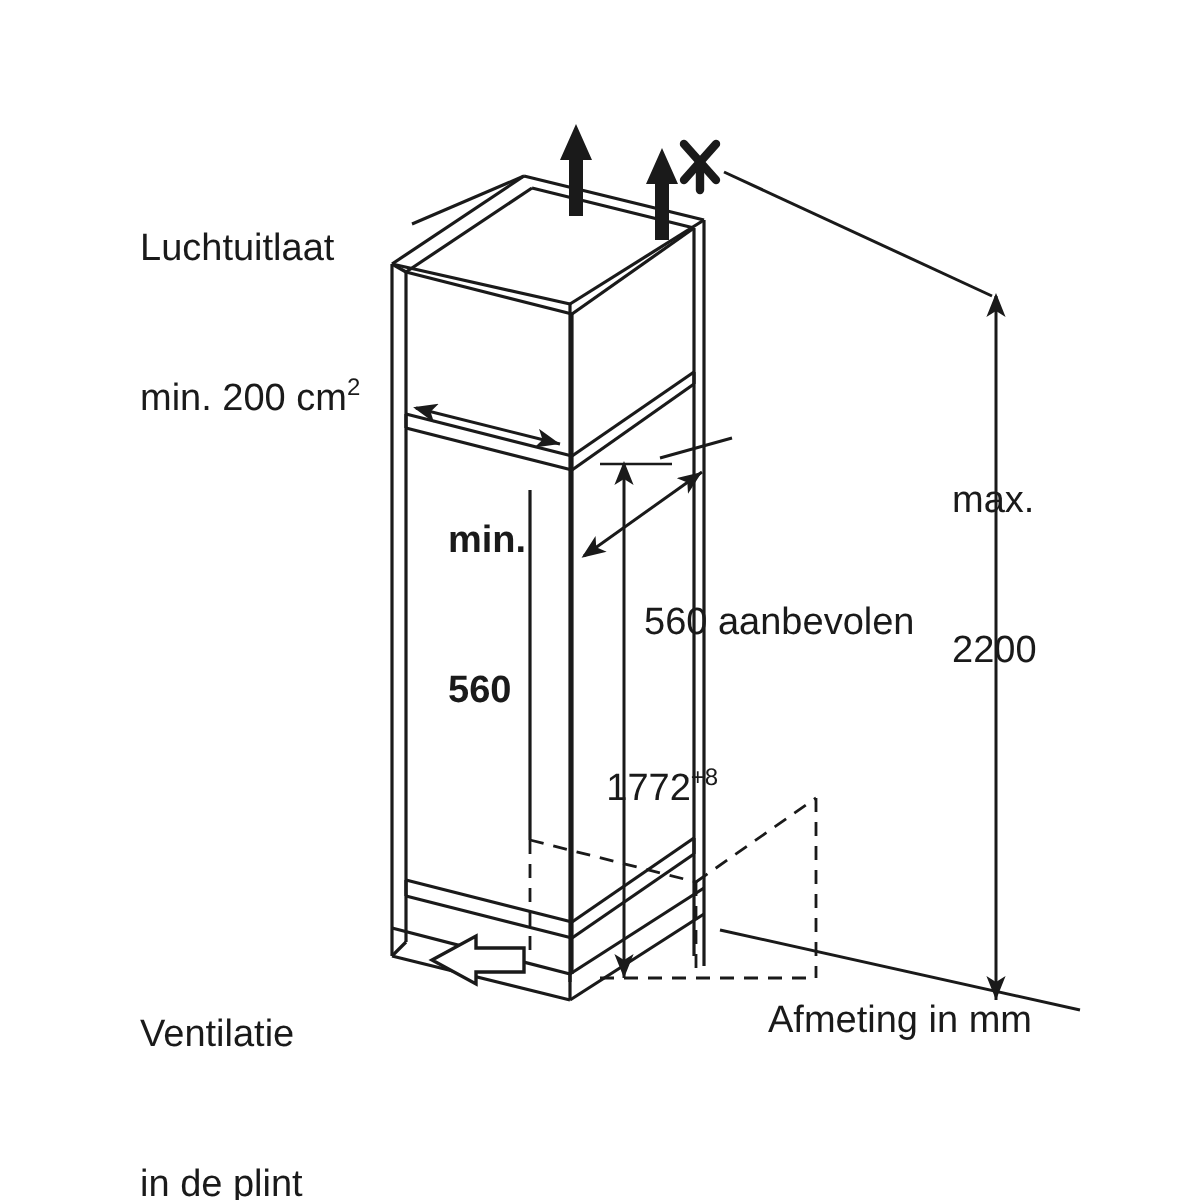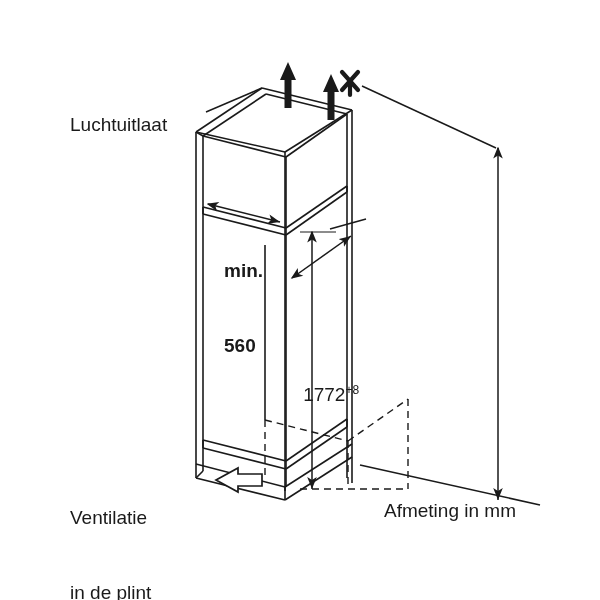--- a/index.html
+++ b/index.html
@@ -170,34 +170,40 @@
     </g>
 
     <g stroke="#1a1a1a" stroke-width="1.7" fill="#ffffff" stroke-linejoin="miter">
       <path d="M216,480 L238,468 L238,474 L262,474 L262,486 L238,486 L238,492 Z"></path>
     </g>
 
   </svg>
 
   <div class="lbl" style="left:70px; top:62px;">
     <span class="lbl-line">Luchtuitlaat</span>
+    <span class="lbl-line"><span>min. 200 cm</span><span class="sup">2</span></span>
   </div>
 
   <div class="lbl" style="left:224px; top:208px;font-weight:bold;">
     <span class="lbl-line">min.</span>
     <span class="lbl-line">560</span>
   </div>
 
   <div class="lbl" style="left:322px; top:249px;">
+    <span class="lbl-line">560 aanbevolen</span>
   </div>
 
   <div class="lbl" style="left:282px; top:357px;">
     <span>1772</span><span class="sup">+8</span>
   </div>
 
+  <div class="lbl" style="left:476px; top:188px;">
+    <span class="lbl-line">max.</span>
+    <span class="lbl-line">2200</span>
+  </div>
 
   <div class="lbl" style="left:70px; top:455px;">
     <span class="lbl-line">Ventilatie</span>
     <span class="lbl-line">in de plint</span>
     
   </div>
 
   <div class="lbl" style="left:384px; top:498px;">Afmeting in mm</div>
 
 </div>

